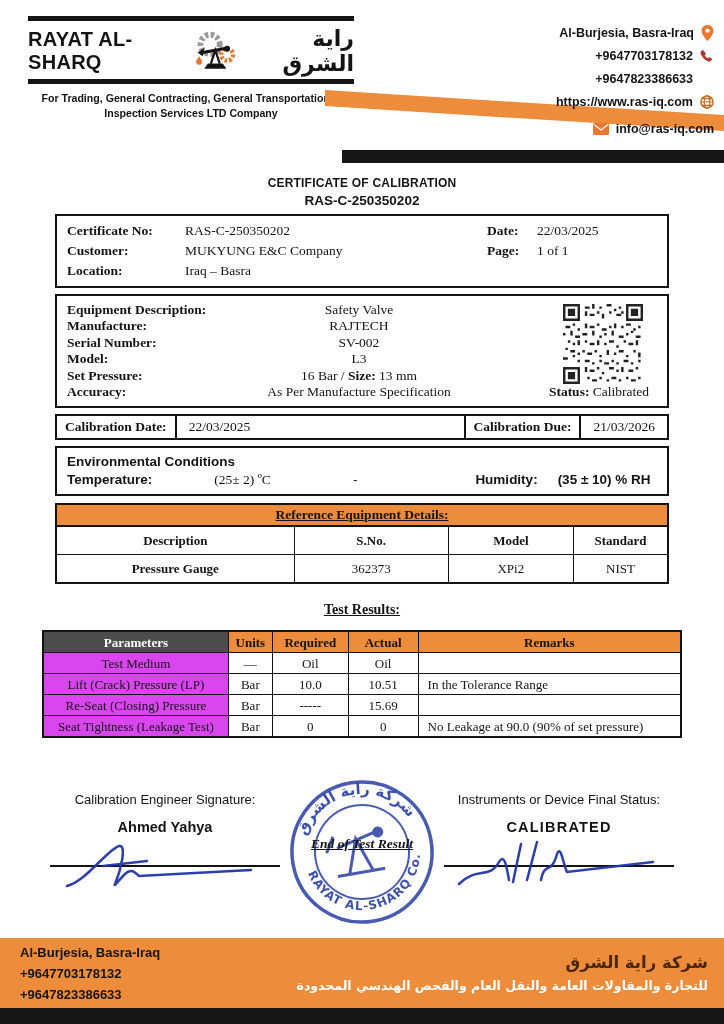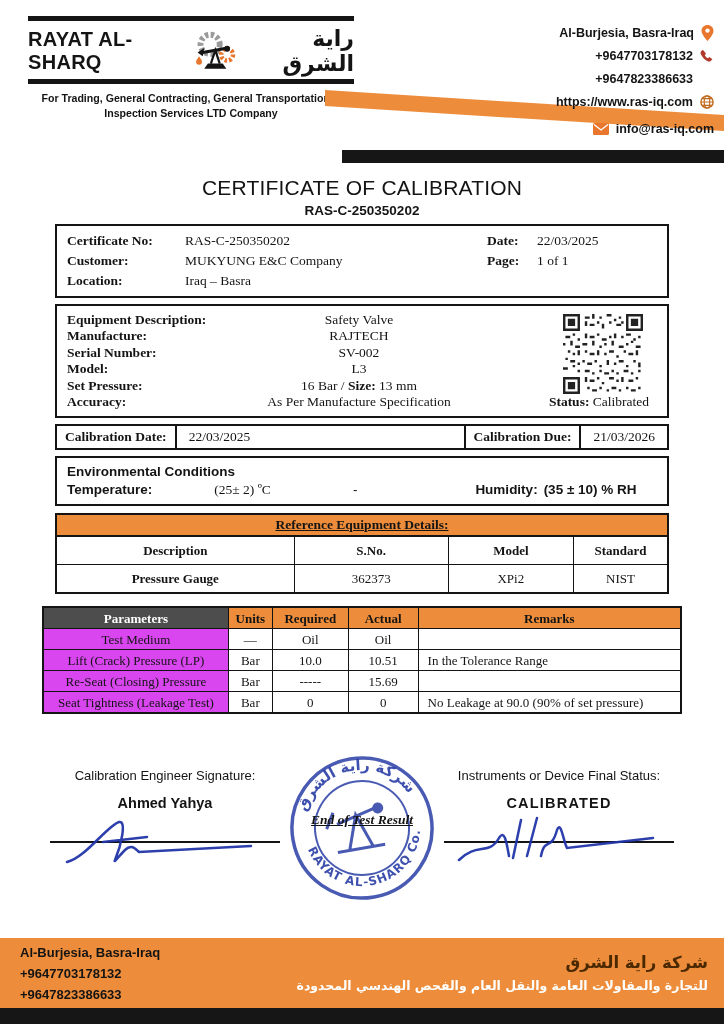--- a/index.html
+++ b/index.html
@@ -20,21 +20,21 @@
            align-items:flex-end;font-family:"Liberation Sans",sans-serif;font-weight:700;font-size:12.5px}
   .crow{display:flex;align-items:center;gap:7px;height:17px}
   .crow.noicon{padding-right:21px}
   .crow.email{margin-top:4px}
   .orange-band{position:absolute;left:325px;top:90px;width:399px;height:16px;background:#ED8D3B;
                transform:skewY(3.6deg);transform-origin:0 0;z-index:1}
   .black-band{position:absolute;left:342px;top:150px;width:382px;height:13px;background:#161616;z-index:2}
 
   
   .title-block{padding-top:8px;text-align:center;font-family:"Liberation Sans",sans-serif}
-  .doc-title{font-size:21px;font-weight:400;letter-spacing:.2px}
+  .doc-title{font-size:12px;font-weight:700;letter-spacing:.2px}
   .doc-subtitle{font-size:13.5px;font-weight:700;margin-top:3px}
 
   
   .box{border:2px solid #141414;margin:6px 55px 0;font-size:13.5px}
   .lbl{font-weight:700}
   .info-box{padding:5px 10px}
   .irow{display:flex;line-height:20px}
   .ilbl{width:118px}
   .rgrp{margin-left:auto;width:170px;display:flex}
   .rlbl{width:50px}
@@ -51,21 +51,21 @@
   .cal-box .c-val{padding:0 12px}
   .vdiv{width:2px;align-self:stretch;background:#141414}
   .vdiv.mid{margin-left:auto}
 
   .env-box{padding:5px 10px;font-family:"Liberation Sans",sans-serif}
   .env-title{font-weight:700;line-height:18px}
   .env-row{display:flex;line-height:18px}
   .env-row .t-val{margin-left:62px;font-family:"Liberation Serif",serif}
   .env-row .sep{margin-left:82px}
   .env-row .h-lbl{margin-left:118px}
-  .env-row .h-val{margin-left:6px;font-weight:700}
+  .env-row .h-val{margin-left:20px;font-weight:700}
 
   
   .ref-title{margin:7px 55px 0;border:2px solid #141414;border-bottom:none;background:#ED8D3B;
              text-align:center;font-weight:700;font-size:13.5px;text-decoration:underline;padding:2px 0}
   table{border-collapse:collapse}
   .ref-table{margin:0 55px;width:614px;font-size:13px;border:2px solid #141414}
   .ref-table th,.ref-table td{border:1.5px solid #141414;text-align:center;padding:6px 4px;line-height:15px}
   .ref-table th{font-weight:700}
   .ref-table td.bold{font-weight:700}
 
@@ -266,20 +266,21 @@
     </tr>
     <tr>
       <td class="bold">Pressure Gauge</td>
       <td>362373</td>
       <td>XPi2</td>
       <td>NIST</td>
     </tr>
   </tbody>
     </table>
 
+  <div class="tr-title">Test Results:</div>
   <table class="test-table">
     <tbody>
         <tr>
       <th class="th-dark" style="width:186px">Parameters</th>
       <th class="th-orange" style="width:44px">Units</th>
       <th class="th-orange" style="width:76px">Required</th>
       <th class="th-orange" style="width:70px">Actual</th>
       <th class="th-orange" style="width:264px">Remarks</th>
     </tr>
     <tr>

